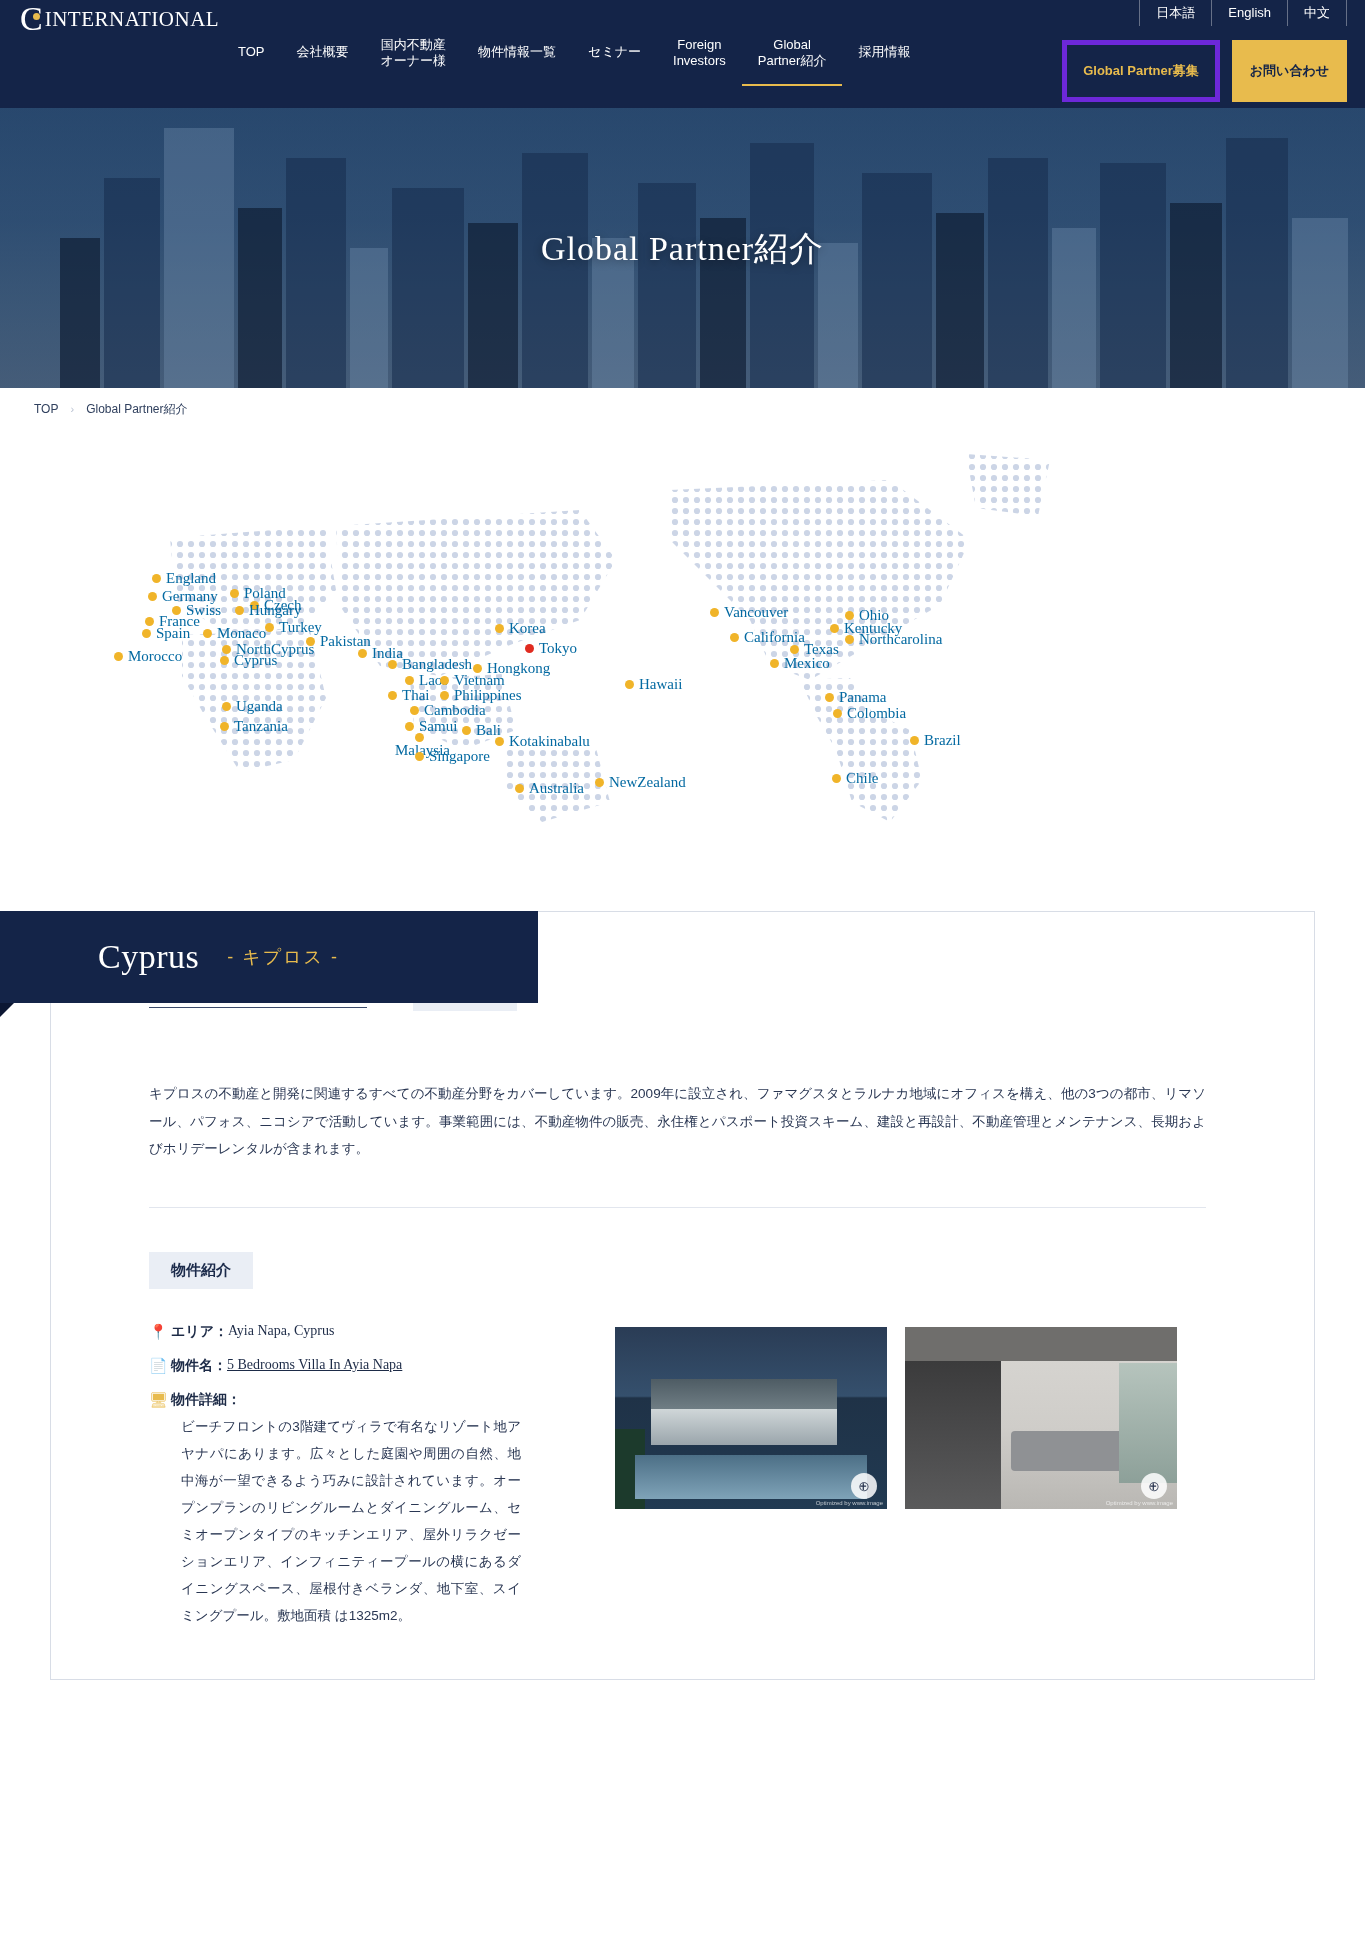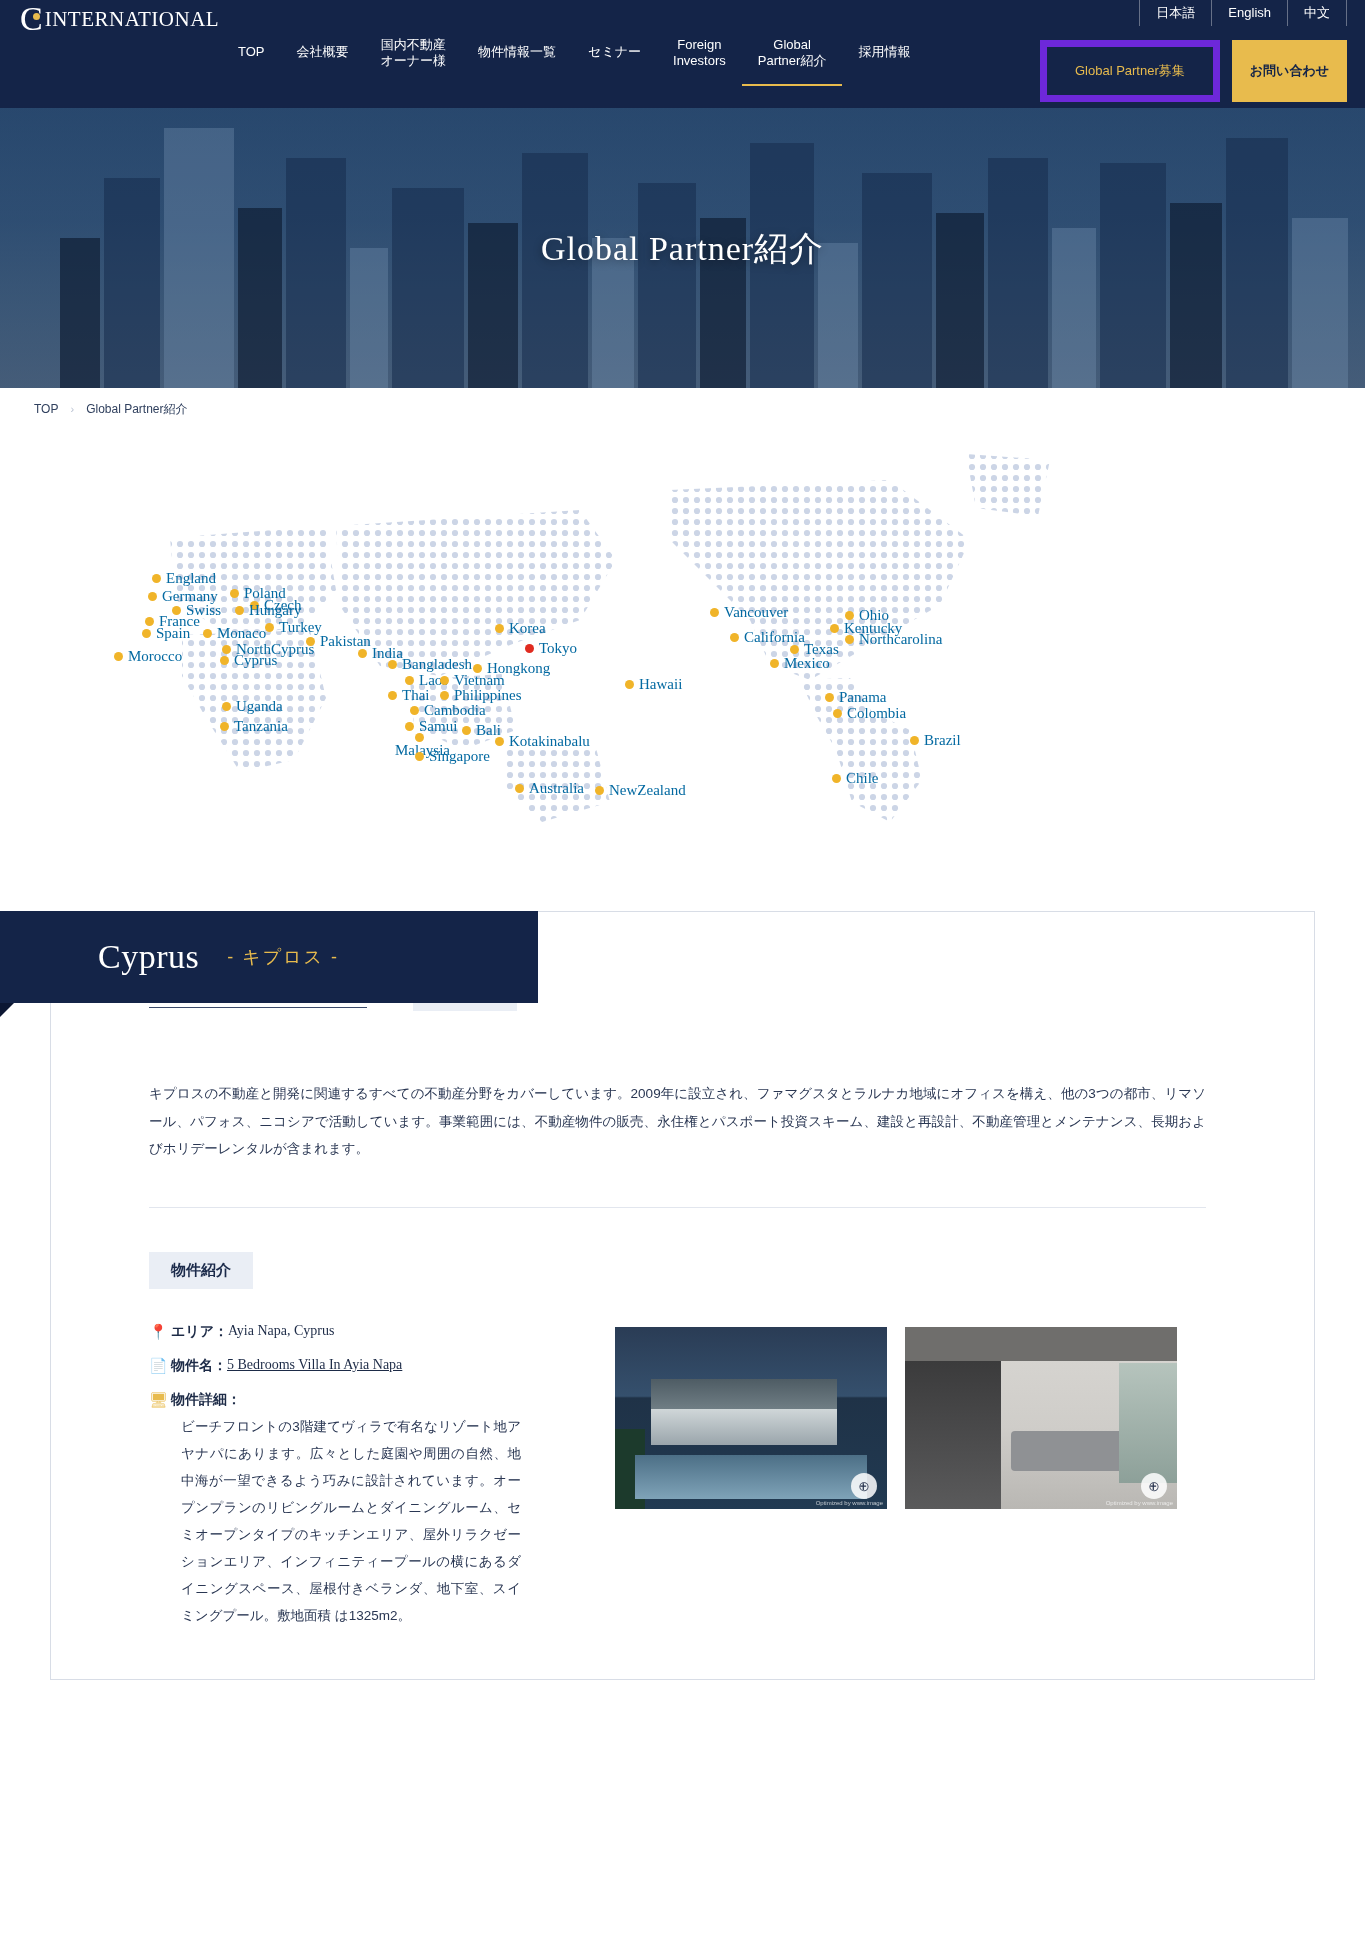--- a/index.html
+++ b/index.html
@@ -88,25 +88,25 @@
   .nav-item.active { border-bottom: 2px solid #e8bb4d; }
 
   .hdr-btns {
     position: absolute;
     right: 18px;
     top: 40px;
     display: flex;
     gap: 12px;
   }
   .btn-outline {
-    border: 7px solid #6d28d9;
+    border: 5px solid #6d28d9;
     color: #e8bb4d;
     font-size: 13px;
-    font-weight: normal;
-    padding: 10px 28px;
+    font-weight: bold;
+    padding: 10px 16px;
     background: transparent;
     cursor: pointer;
     white-space: nowrap;
   }
   .btn-filled {
     background: #e8bb4d;
     color: #142448;
     font-size: 13px;
     font-weight: bold;
     padding: 22px 18px;
@@ -570,21 +570,21 @@
         <span>Kotakinabalu</span>
       </div>
     <div class="map-pin" style="left:305px; top:318px;">
         <span class="dot"></span>
         <span>Singapore</span>
       </div>
     <div class="map-pin" style="left:405px; top:350px;">
         <span class="dot"></span>
         <span>Australia</span>
       </div>
-    <div class="map-pin" style="left:485px; top:352px;">
+    <div class="map-pin" style="left:485px; top:344px;">
         <span class="dot"></span>
         <span>NewZealand</span>
       </div>
     <div class="map-pin" style="left:112px; top:268px;">
         <span class="dot"></span>
         <span>Uganda</span>
       </div>
     <div class="map-pin" style="left:110px; top:288px;">
         <span class="dot"></span>
         <span>Tanzania</span>

